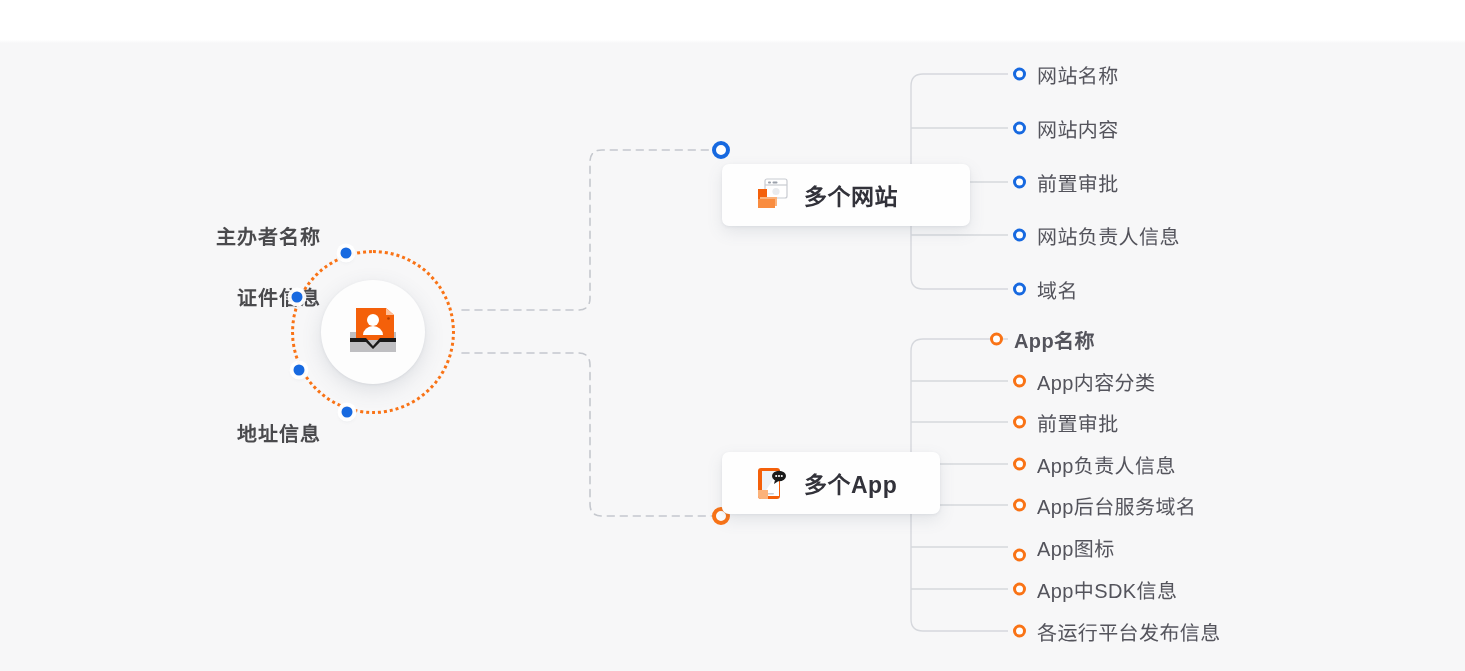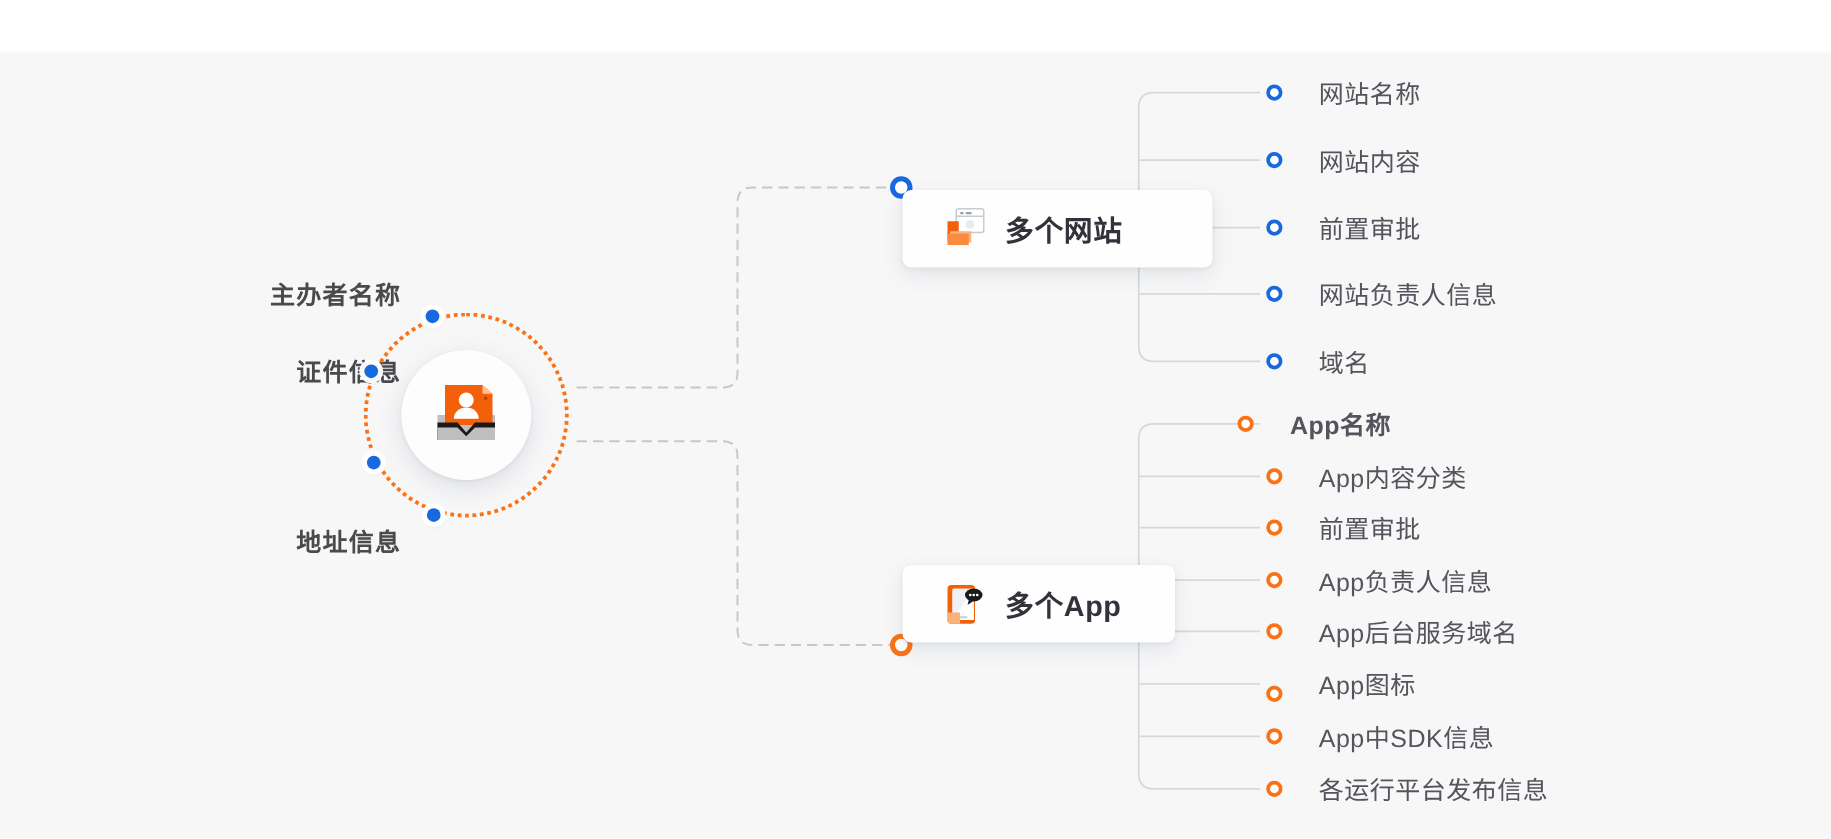--- a/index.html
+++ b/index.html
@@ -103,21 +103,21 @@
     justify-content: center;
   }
   .node-card .node-title {
     margin-left: 14px;
     font-size: 23px;
     font-weight: bold;
     color: #32323a;
     letter-spacing: 0.5px;
     white-space: nowrap;
   }
-  #card-web { left: 722px; top: 152px; width: 248px; }
+  #card-web { left: 722px; top: 164px; width: 248px; }
   #card-app { left: 722px; top: 452px; width: 218px; }
 
   
   .card-anchor {
     position: absolute;
     width: 18px;
     height: 18px;
     border-radius: 50%;
     background: #ffffff;
     box-sizing: border-box;
@@ -138,21 +138,21 @@
     width: 13px;
     height: 13px;
     flex: 0 0 13px;
     border-radius: 50%;
     background: #ffffff;
     box-sizing: border-box;
   }
   .leaf.web .bullet { border: 3.5px solid #1769e0; }
   .leaf.app .bullet { border: 3.5px solid #f97316; }
   .leaf .leaf-label {
-    margin-left: 29px;
+    margin-left: 11px;
     font-size: 20px;
     color: #54545c;
     letter-spacing: 0.4px;
   }
 </style>
 </head>
 <body>
 
 <div id="stage">
 

